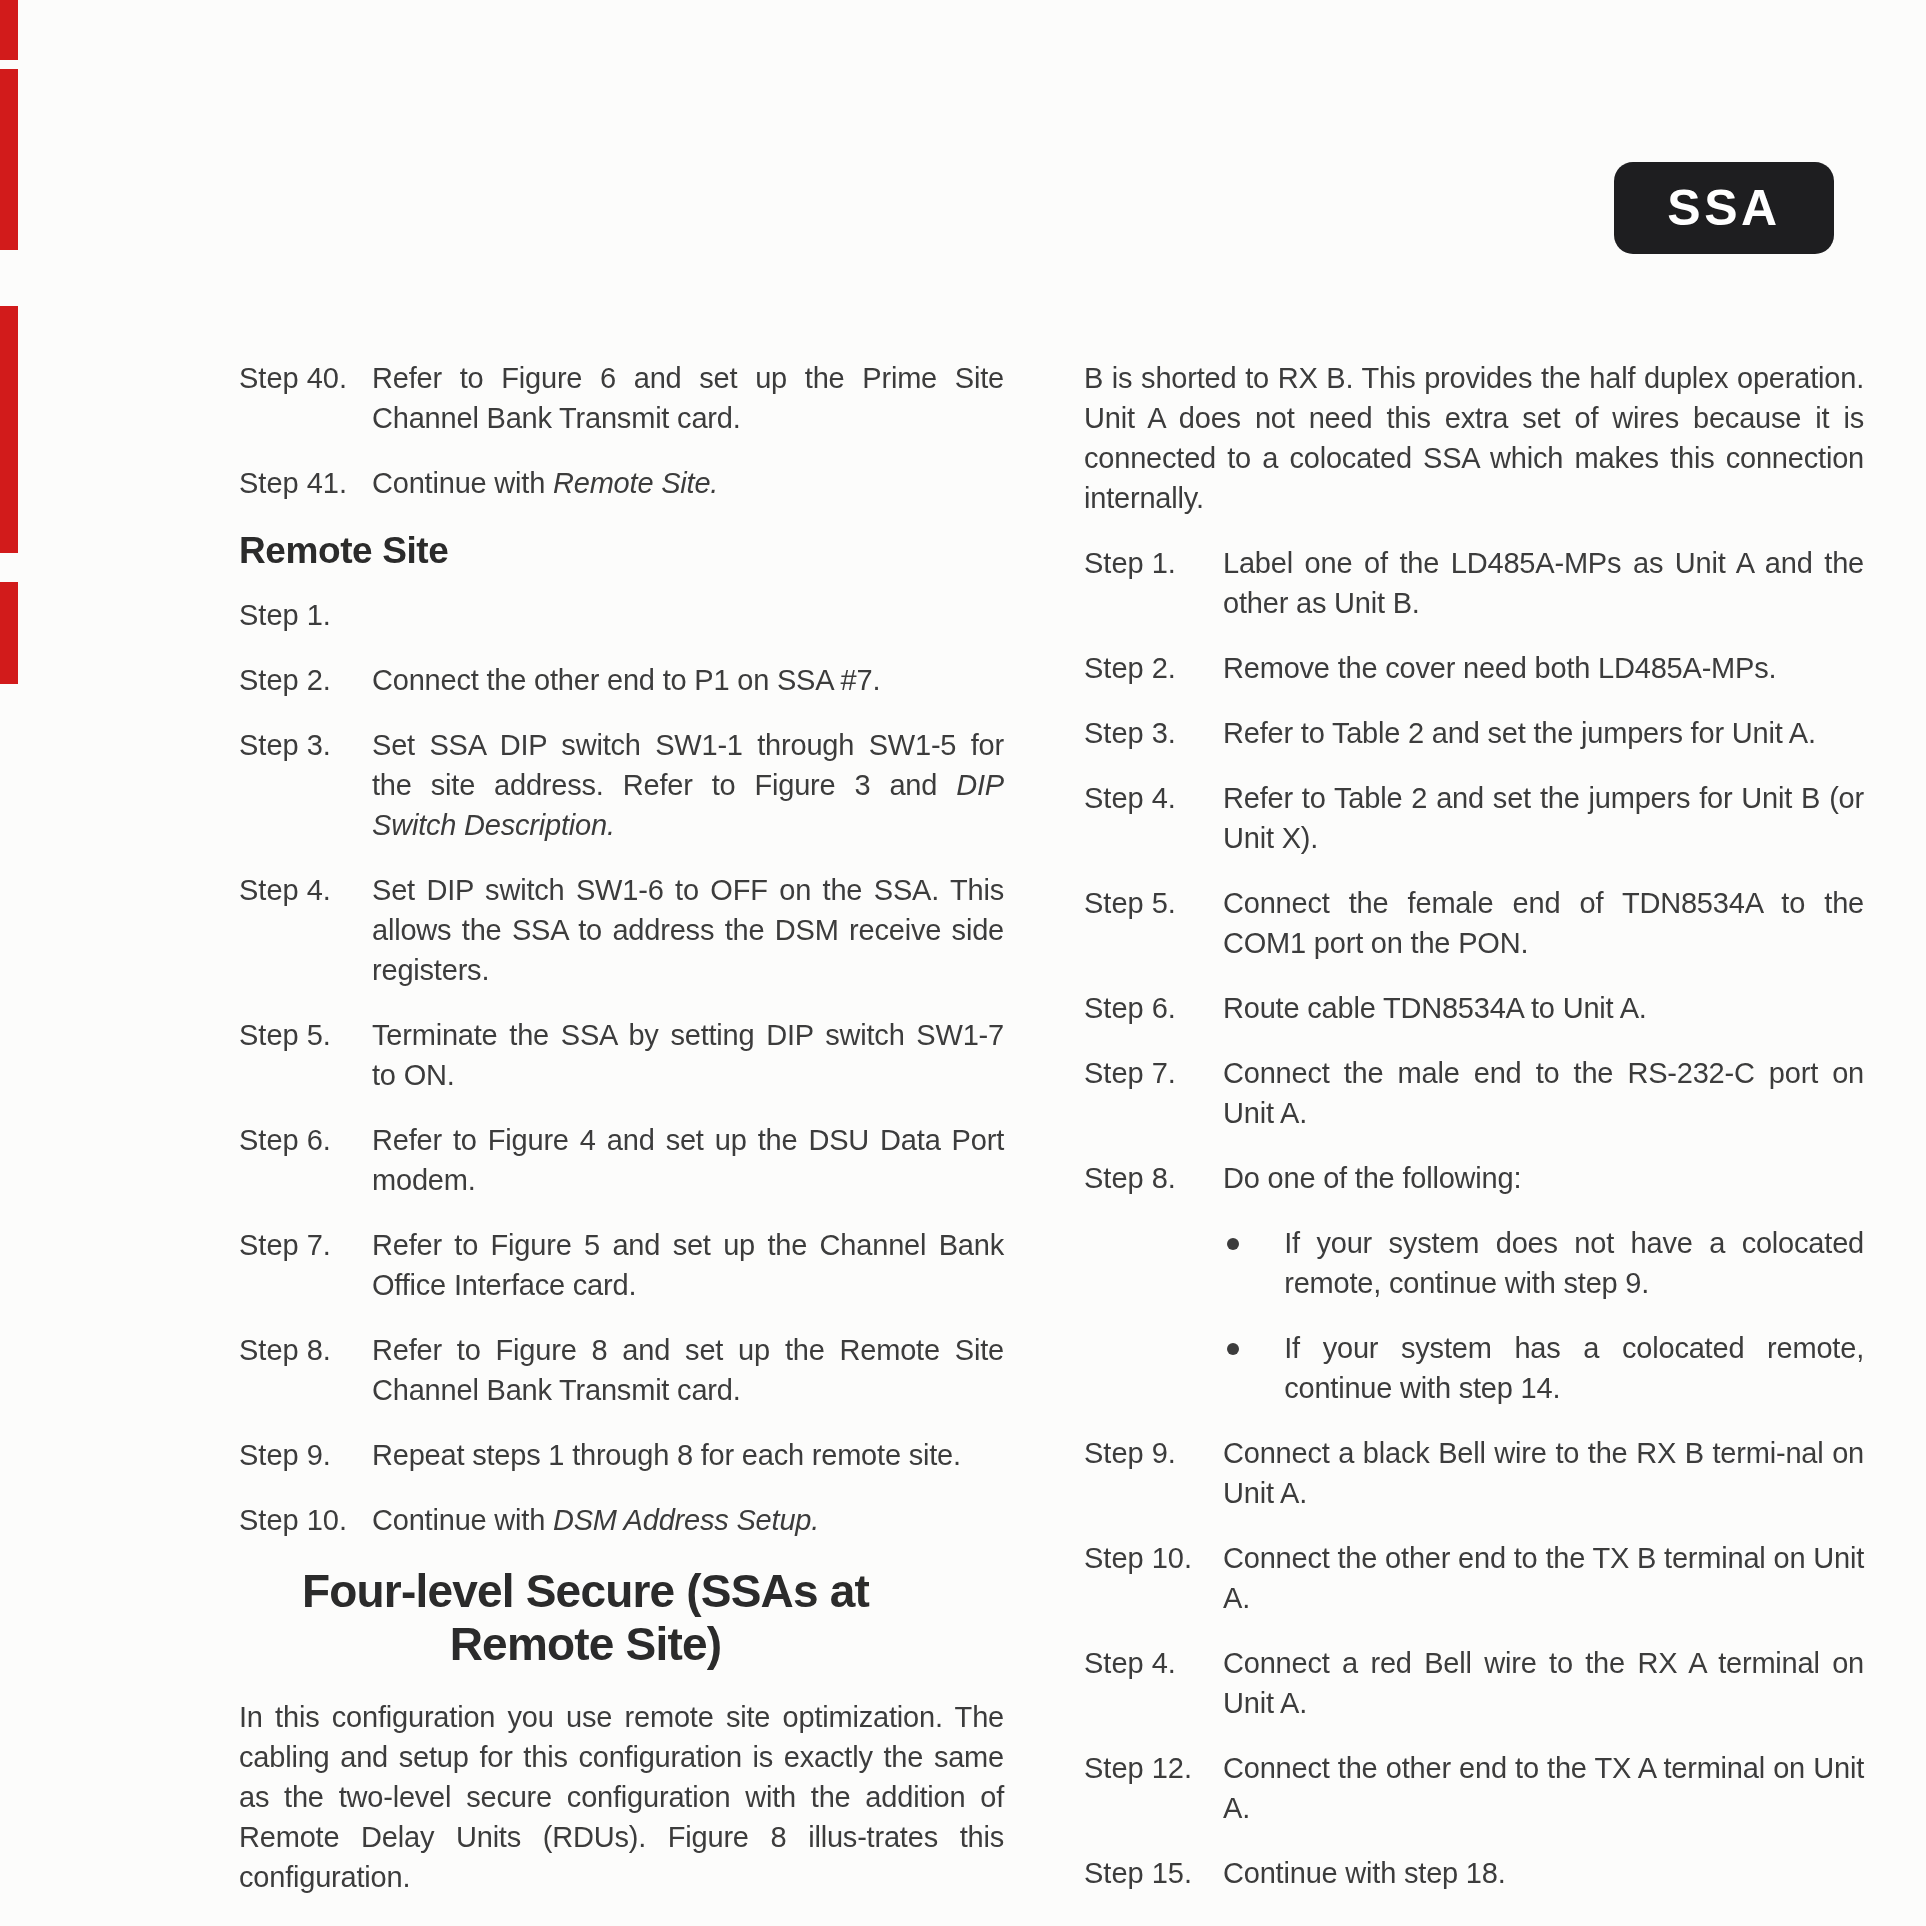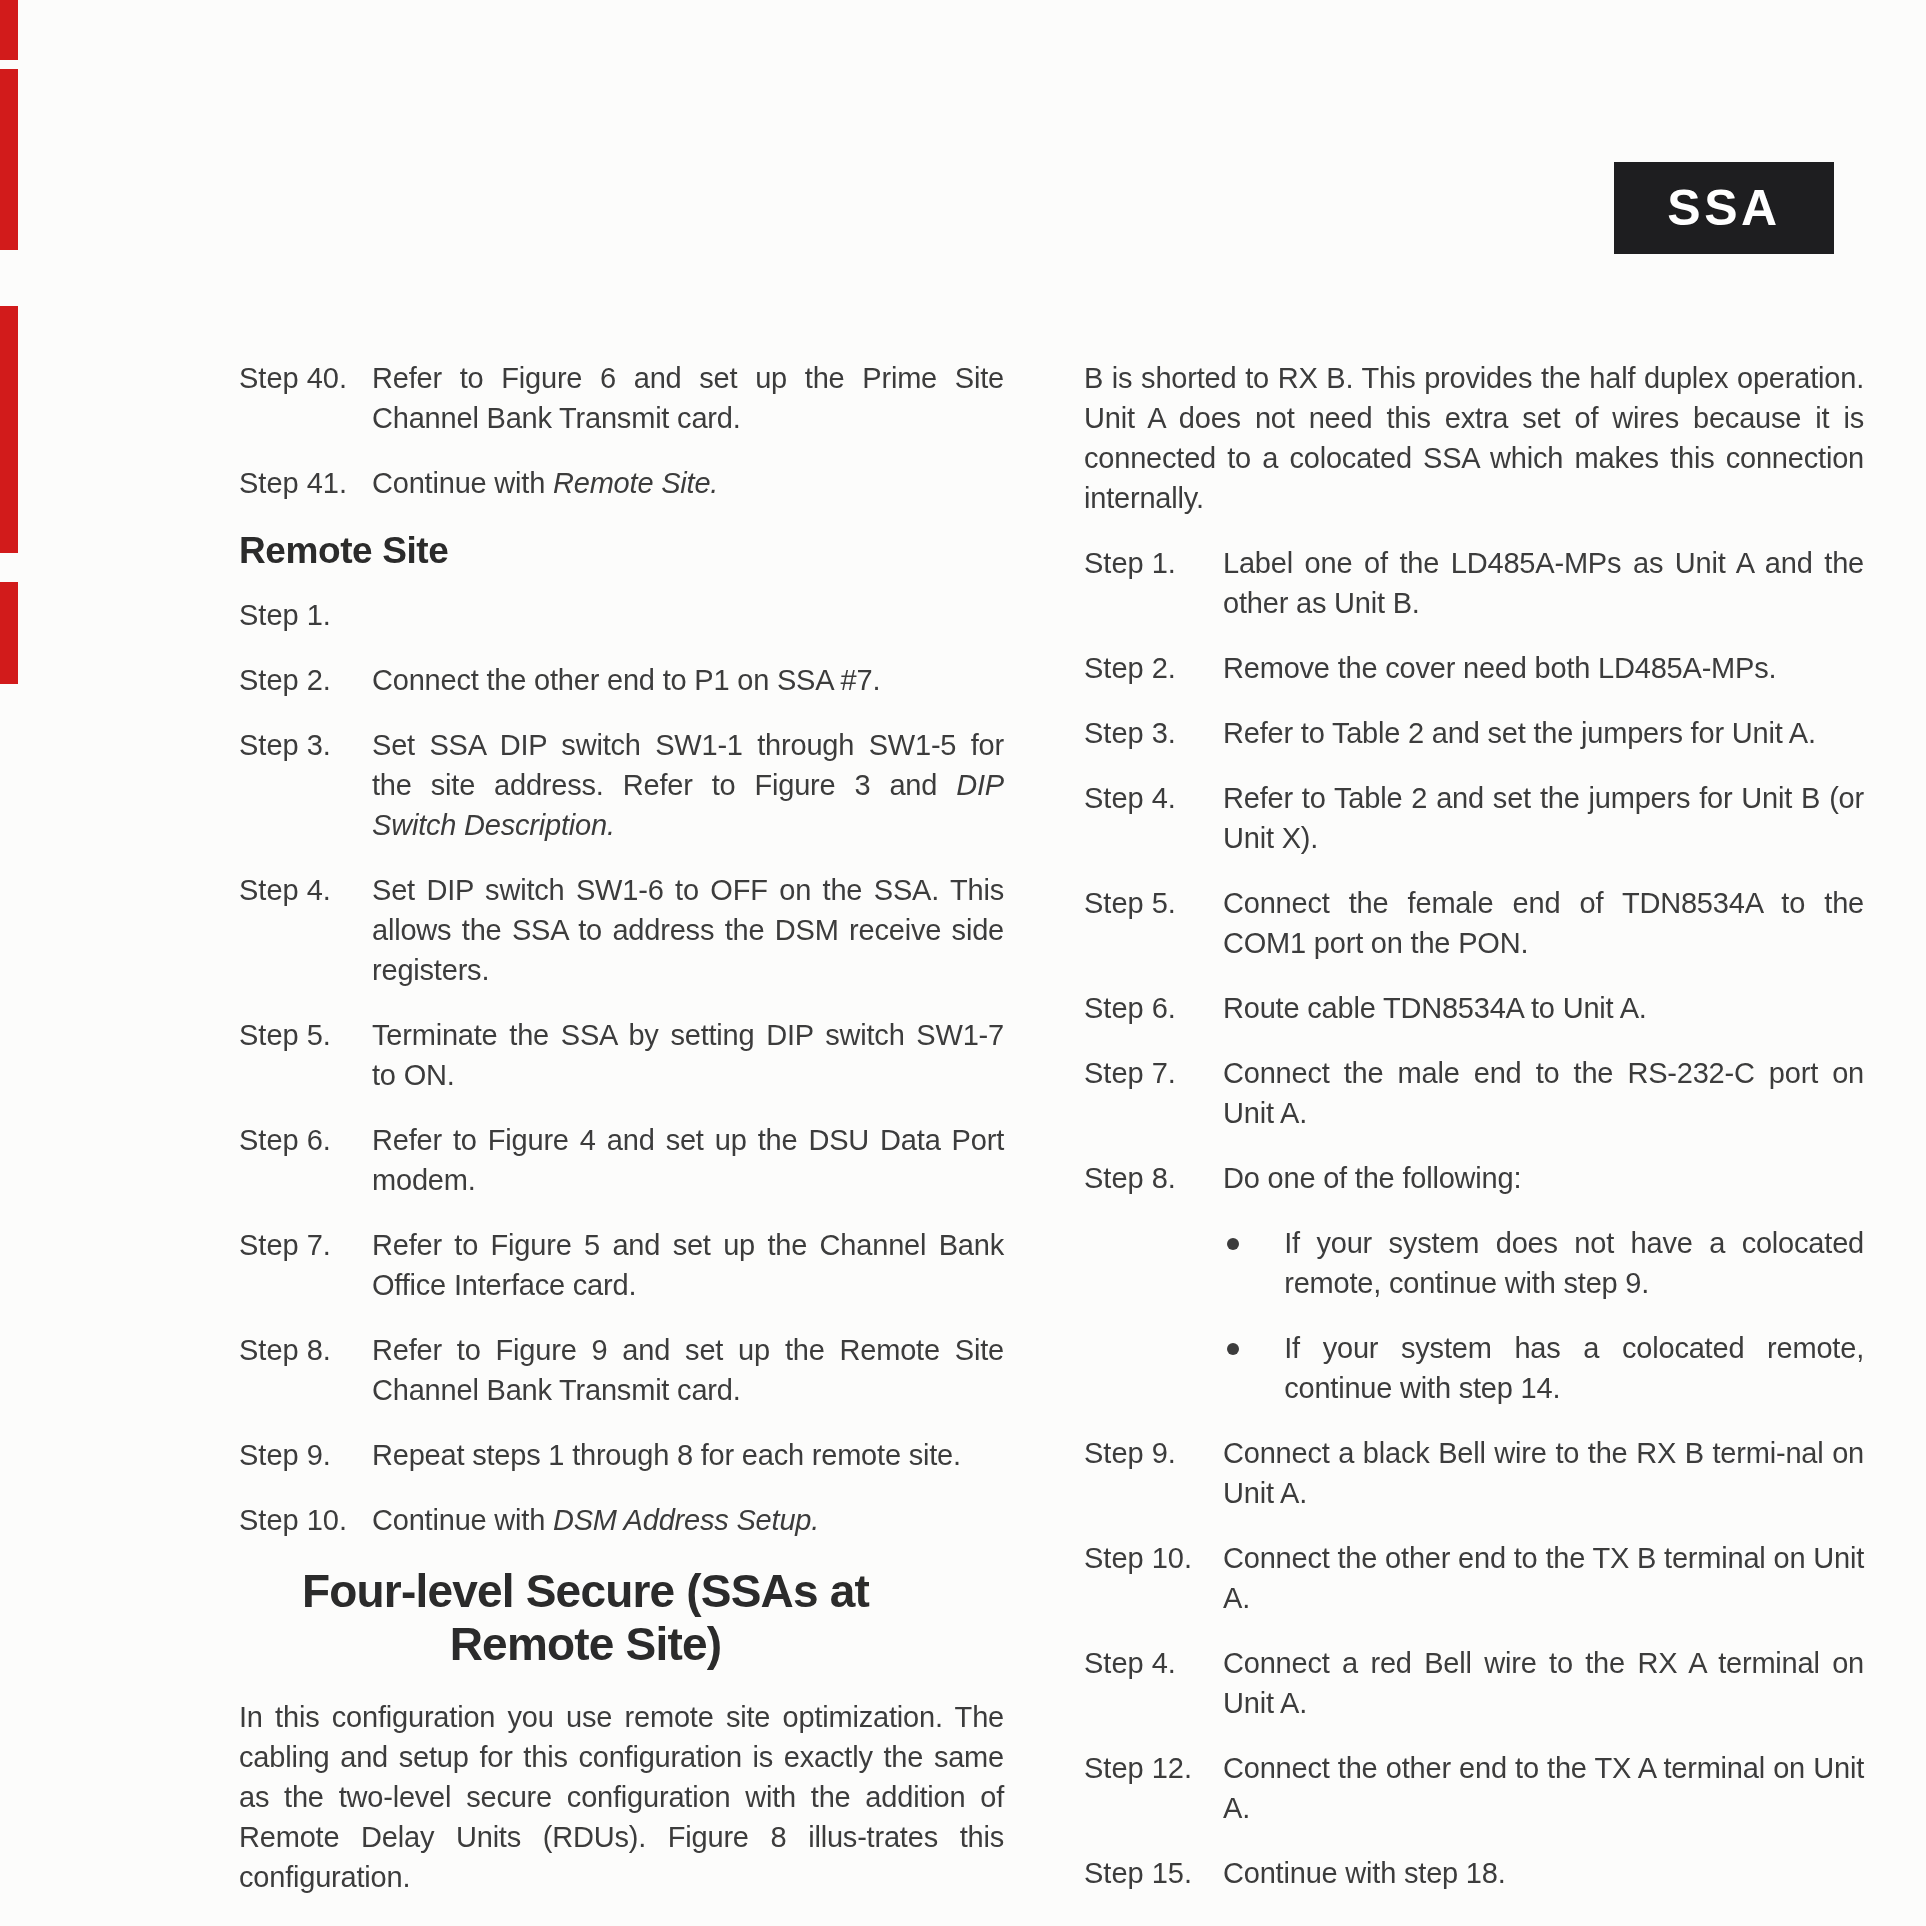--- a/index.html
+++ b/index.html
@@ -18,21 +18,21 @@
   .scan-mark.m1{top:0;height:60px;}
   .scan-mark.m2{top:69px;height:181px;}
   .scan-mark.m3{top:306px;height:247px;}
   .scan-mark.m4{top:582px;height:102px;}
 
   
   .badge{
     position:absolute;left:1614px;top:162px;width:220px;height:92px;
     background:var(--badge-bg);color:var(--badge-fg);
     display:flex;align-items:center;justify-content:center;
-    font-size:50px;font-weight:bold;letter-spacing:3.5px;
+    font-size:50px;font-weight:bold;letter-spacing:3.5px;border-radius:19px;
   }
 
   
   .col{position:absolute;top:358px;font-size:29px;line-height:40px;}
   .col-left{left:239px;width:765px;}
   .col-right{left:1084px;width:780px;}
 
   .step{display:flex;margin:0 0 25px 0;}
   .step .lbl{flex:0 0 133px;white-space:nowrap;}
   .col-right .step .lbl{flex-basis:139px;}
@@ -101,21 +101,21 @@
     <div class="step">
       <span class="lbl">Step 6.</span>
       <span class="body"><span>Refer to Figure 4 and set up the DSU Data Port modem.</span><i></i></span>
     </div>
     <div class="step">
       <span class="lbl">Step 7.</span>
       <span class="body"><span>Refer to Figure 5 and set up the Channel Bank Office Interface card.</span><i></i></span>
     </div>
     <div class="step">
       <span class="lbl">Step 8.</span>
-      <span class="body"><span>Refer to Figure 9 and set up the Remote Site Channel Bank Transmit card.</span><i></i></span>
+      <span class="body"><span>Refer to Figure 8 and set up the Remote Site Channel Bank Transmit card.</span><i></i></span>
     </div>
     <div class="step">
       <span class="lbl">Step 9.</span>
       <span class="body"><span>Repeat steps 1 through 8 for each remote site.</span><i></i></span>
     </div>
     <div class="step">
       <span class="lbl">Step 10.</span>
       <span class="body"><span>Continue with </span><i>DSM Address Setup.</i></span>
     </div>
 

